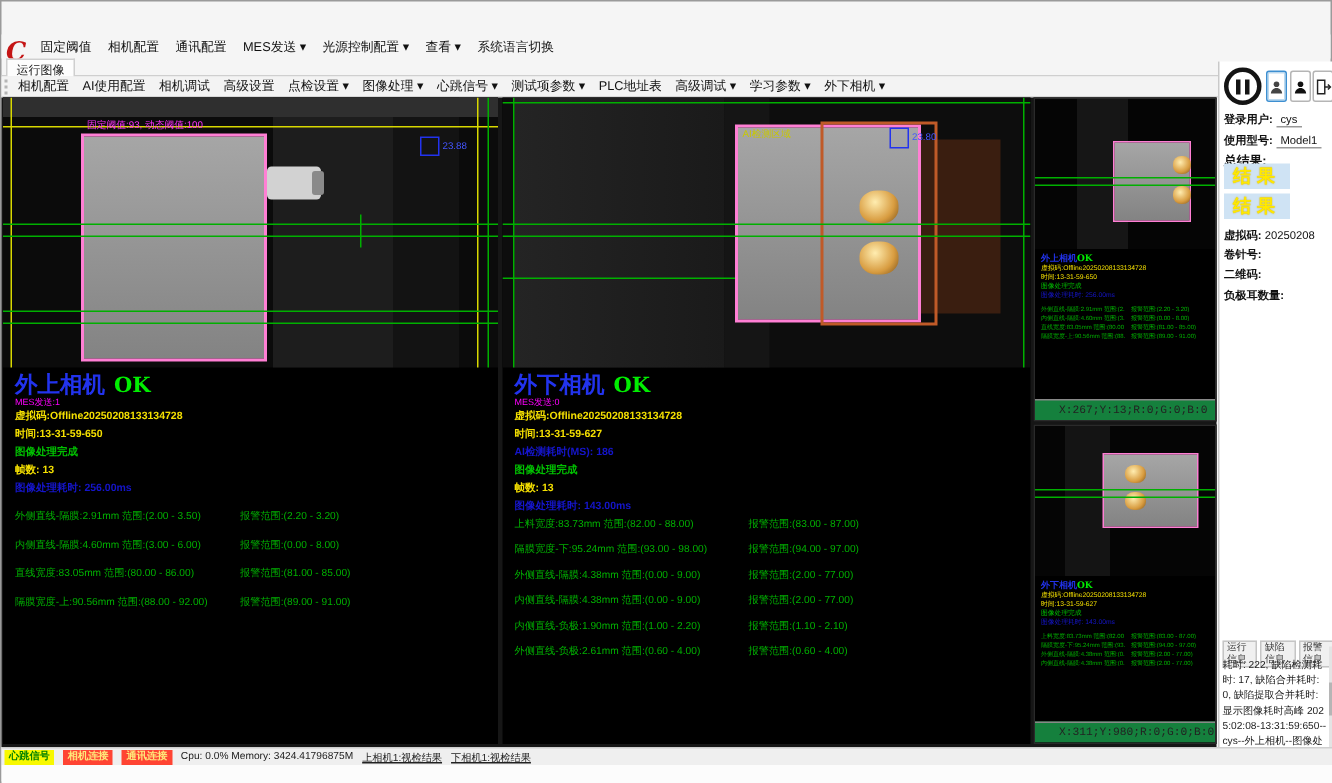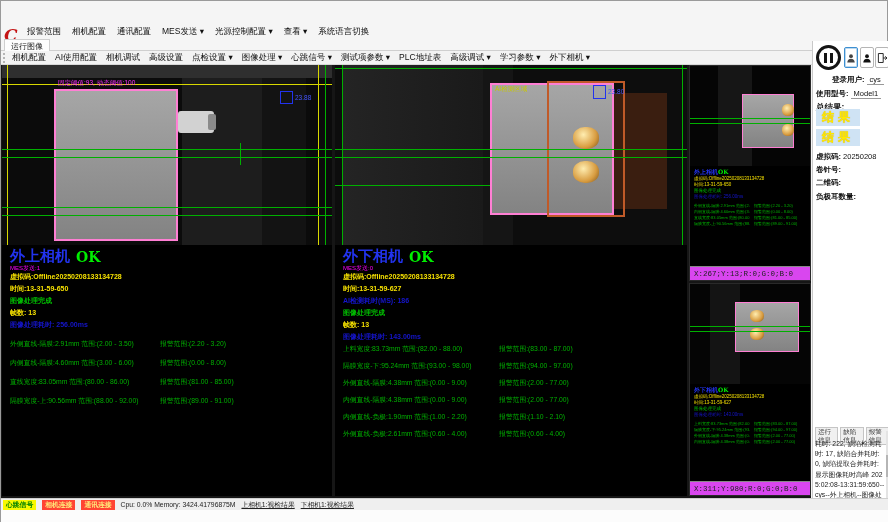--- a/index.html
+++ b/index.html
@@ -18,21 +18,21 @@
   .menu-items { left:26px; top:25px; display:flex; gap:11px; font-size:8.5px; color:#111; }
   .tabstrip { top:38px; left:0; width:100%; height:12px; border-bottom:1px solid #cfcfcf; }
   .tab-active { left:3px; top:0px; height:12px; padding:1px 6px 0 6px; font-size:8px; color:#222; background:#fdfdfd; border:1px solid #cfcfcf; border-bottom:none; }
   .toolbar { top:50px; left:0; width:100%; height:14px; background:#f3f3f3; border-bottom:1px solid #d8d8d8; display:flex; align-items:center; }
   .toolgrip { width:5px; height:10px; margin:0 4px 0 2px; border-left:2px dotted #b5b5b5; }
   .tool-items { display:flex; gap:9px; font-size:8.5px; color:#111; white-space:nowrap; }
 
   
   .main { top:64px; left:0; width:810px; height:433px; background:#161616; }
   .panel { background:#000; overflow:hidden; }
-  .panel-status { left:0; bottom:0; width:100%; height:14px; background:#d946ef; border-top:1px solid #888; font-size:7.5px; color:#222; line-height:14px; padding-left:4px; font-family:"Liberation Mono", monospace; }
+  .panel-status { left:0; bottom:0; width:100%; height:14px; background:#15803d; border-top:1px solid #888; font-size:7.5px; color:#222; line-height:14px; padding-left:16px; font-family:"Liberation Mono", monospace; }
   .scene { left:0; top:0; width:100%; }
 
   
   .ov-title { font-family:"DejaVu Serif", serif; font-weight:bold; font-size:15px; color:#2233ee; white-space:nowrap; }
   .ov-ok { font-family:"DejaVu Serif", serif; font-weight:bold; font-size:14px; color:#00ee00; }
   .ov-mes { font-size:6px; color:#ff00ff; }
   .ov-y { font-size:7px; font-weight:bold; color:#f5e000; white-space:nowrap; }
   .ov-g { font-size:7px; font-weight:bold; color:#00c000; }
   .ov-b { font-size:7px; font-weight:bold; color:#1515cc; }
   .meas { font-size:6.8px; color:#00b000; white-space:nowrap; }
@@ -81,21 +81,21 @@
 </style>
 </head>
 <body>
 
 <div id="root">
 
 
   <div class="abs menubar"></div>
   <div class="abs logo">C</div>
   <div class="abs menu-items">
-    <span>报警范围</span>
+    <span>固定阈值</span>
     <span>相机配置</span>
     <span>通讯配置</span>
     <span>MES发送 ▾</span>
     <span>光源控制配置 ▾</span>
     <span>查看 ▾</span>
     <span>系统语言切换</span>
   </div>
 
   <div class="abs tabstrip">
     <div class="abs tab-active">运行图像</div>
@@ -281,21 +281,21 @@
         </svg>
     </div>
     <div class="abs sq-btn" style="left:62px;">
       <svg width="11" height="12" viewBox="0 0 16 16">
           <path d="M2 1.5h7v13H2z" fill="none" stroke="#222" stroke-width="1.4"></path>
           <path d="M9 8h5" stroke="#222" stroke-width="1.4"></path>
           <path d="M12 5.5 14.5 8 12 10.5" fill="none" stroke="#222" stroke-width="1.4"></path>
         </svg>
     </div>
 
-    <div class="abs sb-row" style="top:34px;margin-left:16px;">
+    <div class="abs sb-row" style="top:34px;">
       <span class="sb-label">登录用户:</span>
       <span class="sb-val">cys</span>
     </div>
     <div class="abs sb-row" style="top:48px;">
       <span class="sb-label">使用型号:</span>
       <span class="sb-val">Model1</span>
     </div>
     <div class="abs sb-row sb-label" style="top:61px; font-size:8.5px;">总结果:</div>
     <div class="abs result-box" style="top:68px;">结果</div>
     <div class="abs result-box" style="top:88px;">结果</div>

